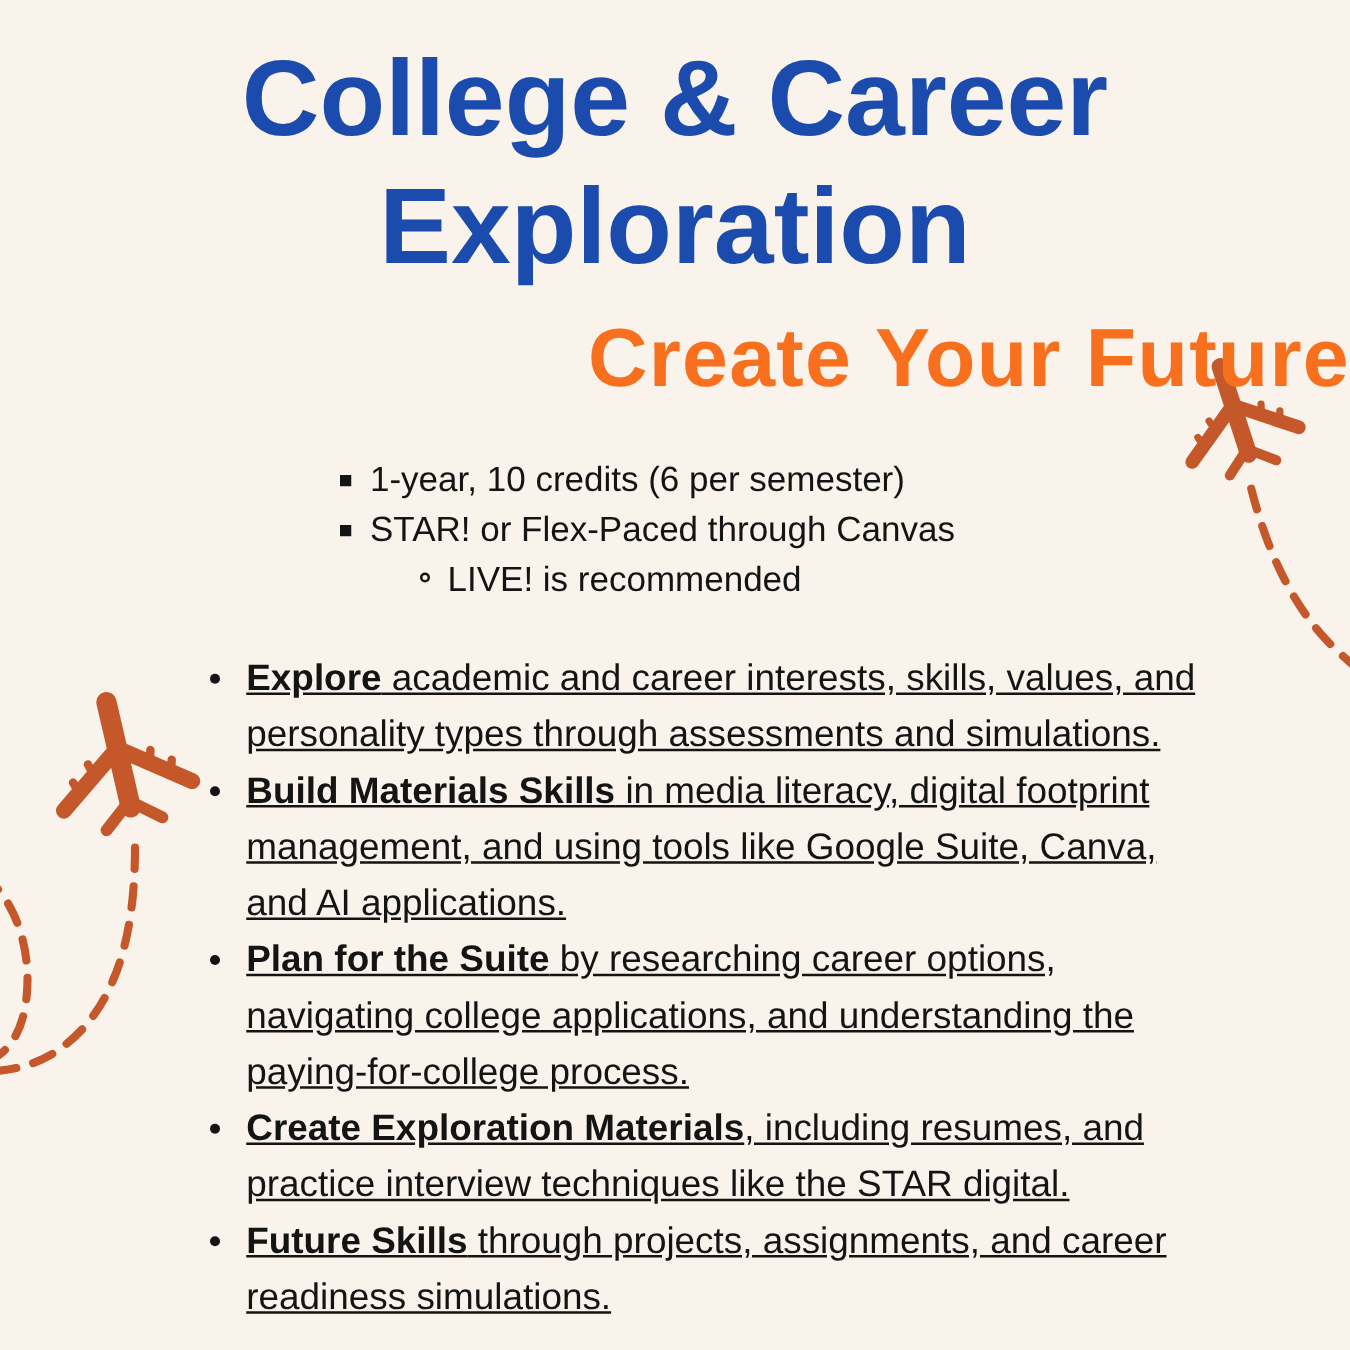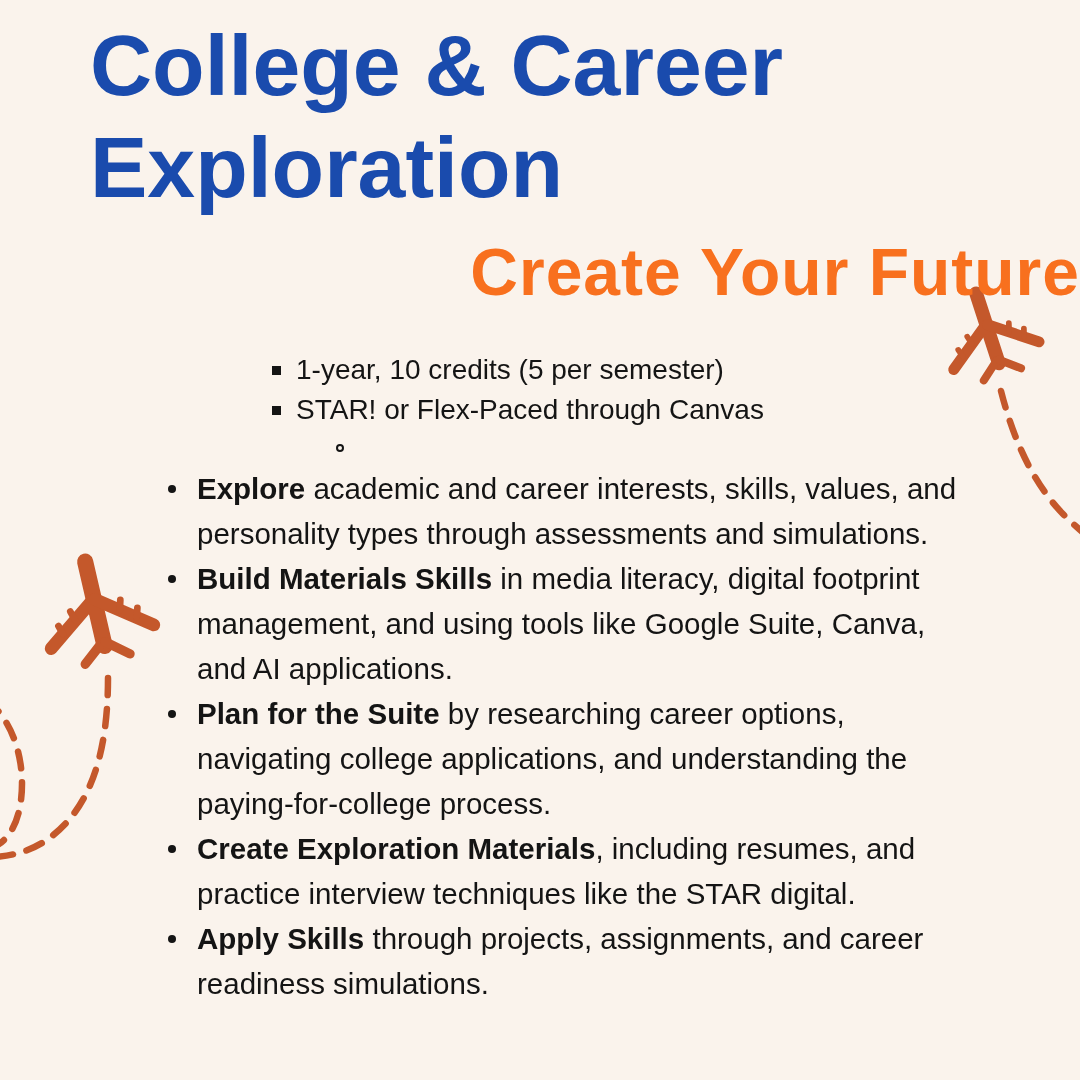--- a/index.html
+++ b/index.html
@@ -25,21 +25,22 @@
     stroke: var(--plane, #C4582B);
     stroke-width: 6.5;
     stroke-linecap: round;
     stroke-dasharray: 17 14;
     fill: none;
   }
   .content { position: relative; z-index: 1; }
   .title {
     padding-top: 14px;
     max-width: 900px;
-    margin: 0 auto;
+    margin: 14px auto;
+    text-align: center;
     font-size: 86px;
     font-weight: bold;
     line-height: 102px;
     color: var(--blue, #1A4BAD);
   }
   .subtitle {
     margin-top: 16px;
     text-align: right;
     font-size: 66px;
     font-weight: bold;
@@ -63,20 +64,21 @@
     width: 8px; height: 8px;
     border: 2.5px solid var(--text, #141414);
     border-radius: 50%;
     background: transparent;
   }
   .features {
     margin: 36px 60px 17px 166px;
     max-width: 816px;
     font-size: 29.5px;
     line-height: 45px;
+    text-decoration: underline;
   }
   .features .row { position: relative; padding-left: 31px; }
   .features .dot {
     position: absolute; left: 2px; top: 19px;
     width: 8px; height: 8px;
     border-radius: 50%;
     background: var(--text, #141414);
   }
   .features b { font-weight: bold; }
 </style>
@@ -110,28 +112,29 @@
 
   <div class="content">
 
     <h1 class="title">College &amp; Career Exploration</h1>
 
     <h2 class="subtitle">Create Your Future</h2>
 
     <div class="details">
       <div class="row">
         <span class="sq"></span>
-        <span>1-year, 10 credits (5 per semester)</span>
+        <span>1-year, 10 credits (6 per semester)</span>
       </div>
       <div class="row">
         <span class="sq"></span>
         <span>STAR! or Flex-Paced through Canvas</span>
       </div>
       <div class="row sub">
         <span class="circ"></span>
+        <span>LIVE! is recommended</span>
       </div>
     </div>
 
     <div class="features">
       <div class="row">
         <span class="dot"></span>
         <b>Explore</b><span> academic and career interests, skills, values, and personality types through assessments and simulations.</span>
       </div>
       <div class="row">
         <span class="dot"></span>
@@ -140,18 +143,18 @@
       <div class="row">
         <span class="dot"></span>
         <b>Plan for the Suite</b><span> by researching career options, navigating college applications, and understanding the paying-for-college process.</span>
       </div>
       <div class="row">
         <span class="dot"></span>
         <b>Create Exploration Materials</b><span>, including resumes, and practice interview techniques like the STAR digital.</span>
       </div>
       <div class="row">
         <span class="dot"></span>
-        <b>Apply Skills</b><span> through projects, assignments, and career readiness simulations.</span>
+        <b>Future Skills</b><span> through projects, assignments, and career readiness simulations.</span>
       </div>
     </div>
 
   </div>
 </div>
 
 </body></html>

